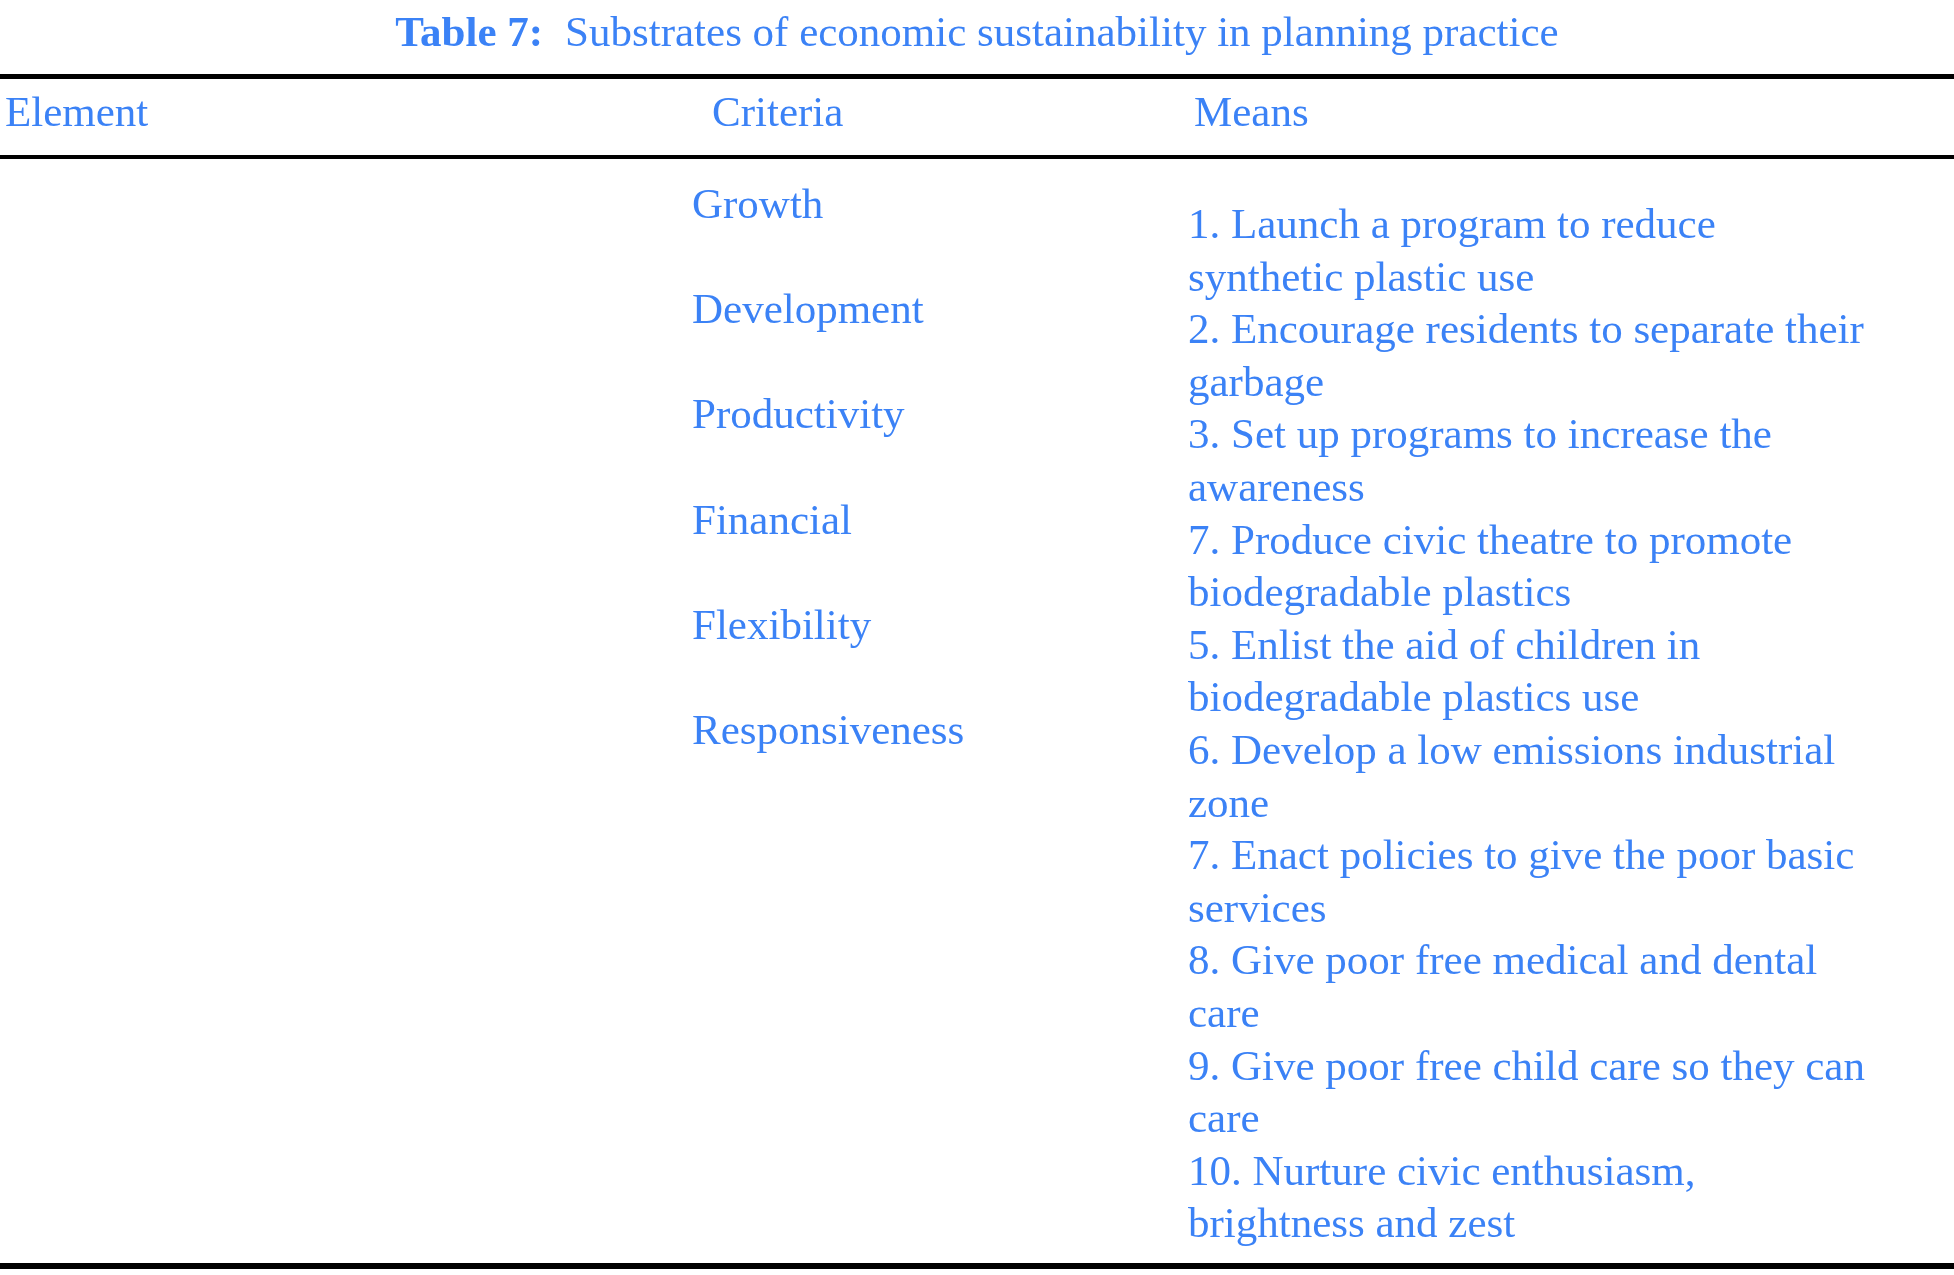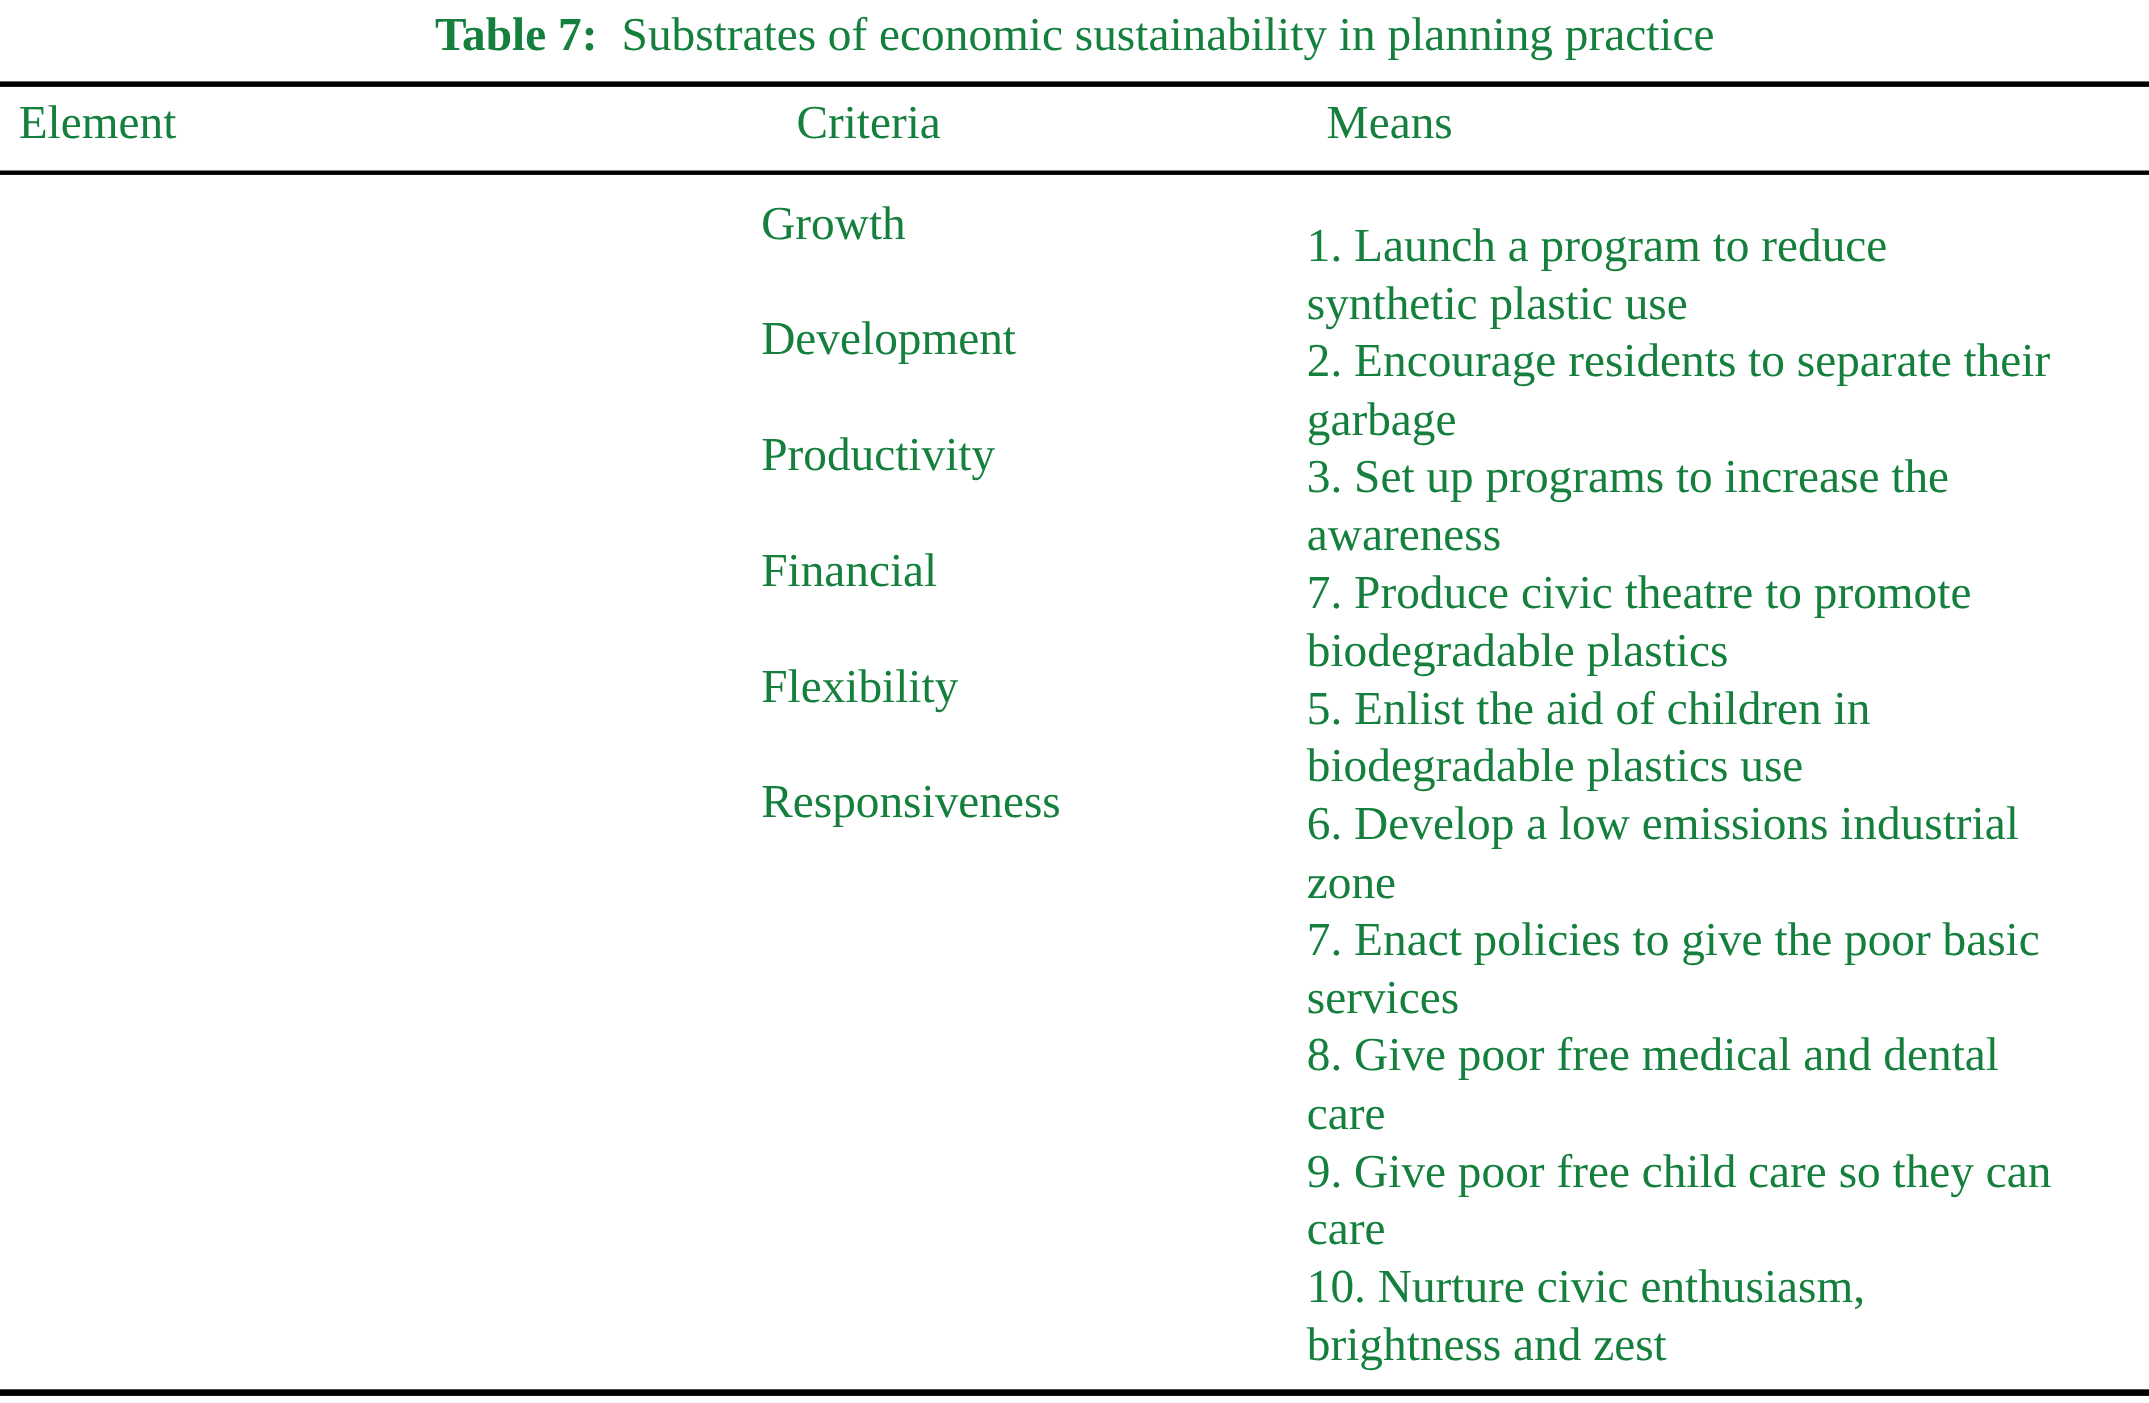--- a/index.html
+++ b/index.html
@@ -5,21 +5,21 @@
   html, body {
     margin: 0;
     padding: 0;
     background: #ffffff;
   }
   .page {
     position: relative;
     width: 1954px;
     height: 1275px;
     background: #ffffff;
-    color: #15803d;
+    color: #3b82f6;
     font-family: "Liberation Serif", "DejaVu Serif", serif;
     font-size: 43px;
     overflow: hidden;
   }
   .caption {
     position: absolute;
     top: 6px;
     left: 0;
     width: 100%;
     text-align: center;
@@ -37,21 +37,20 @@
     background: #000000;
   }
   .rule-top    { top: 74px;   height: 5px; }
   .rule-mid    { top: 155px;  height: 4px; }
   .rule-bottom { top: 1263px; height: 6px; }
   .hdr {
     position: absolute;
     top: 86px;
     line-height: 52px;
     white-space: nowrap;
-    margin-left: 12px;
   }
   .hdr-element  { left: 5px; }
   .hdr-criteria { left: 712px; }
   .hdr-means    { left: 1194px; }
   .col {
     position: absolute;
     top: 178px;
   }
   .col-element  { left: 5px; }
   .col-criteria { left: 692px; }

